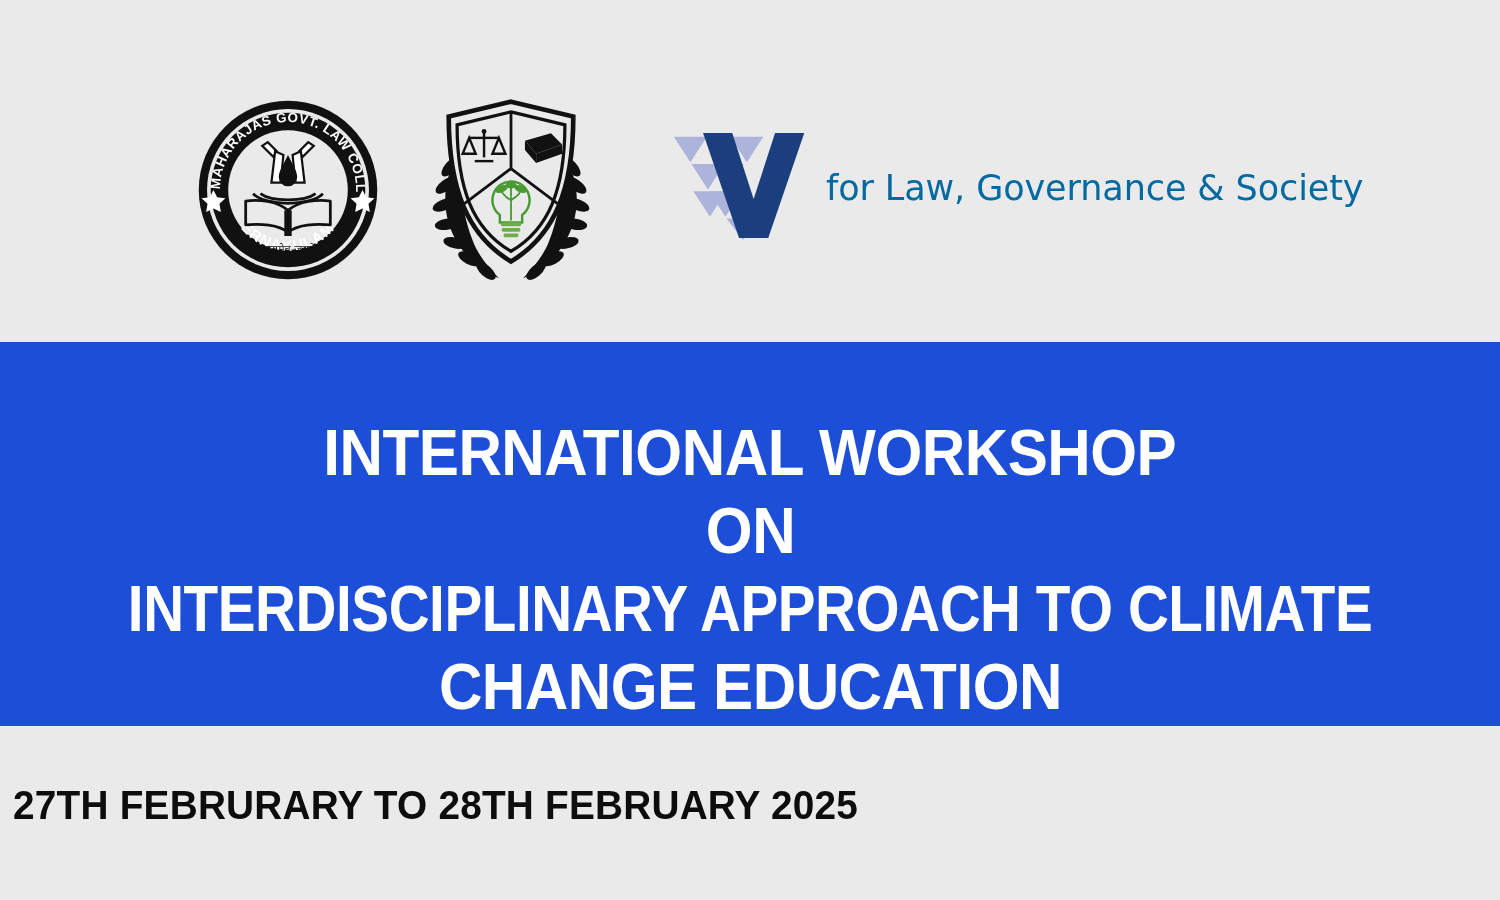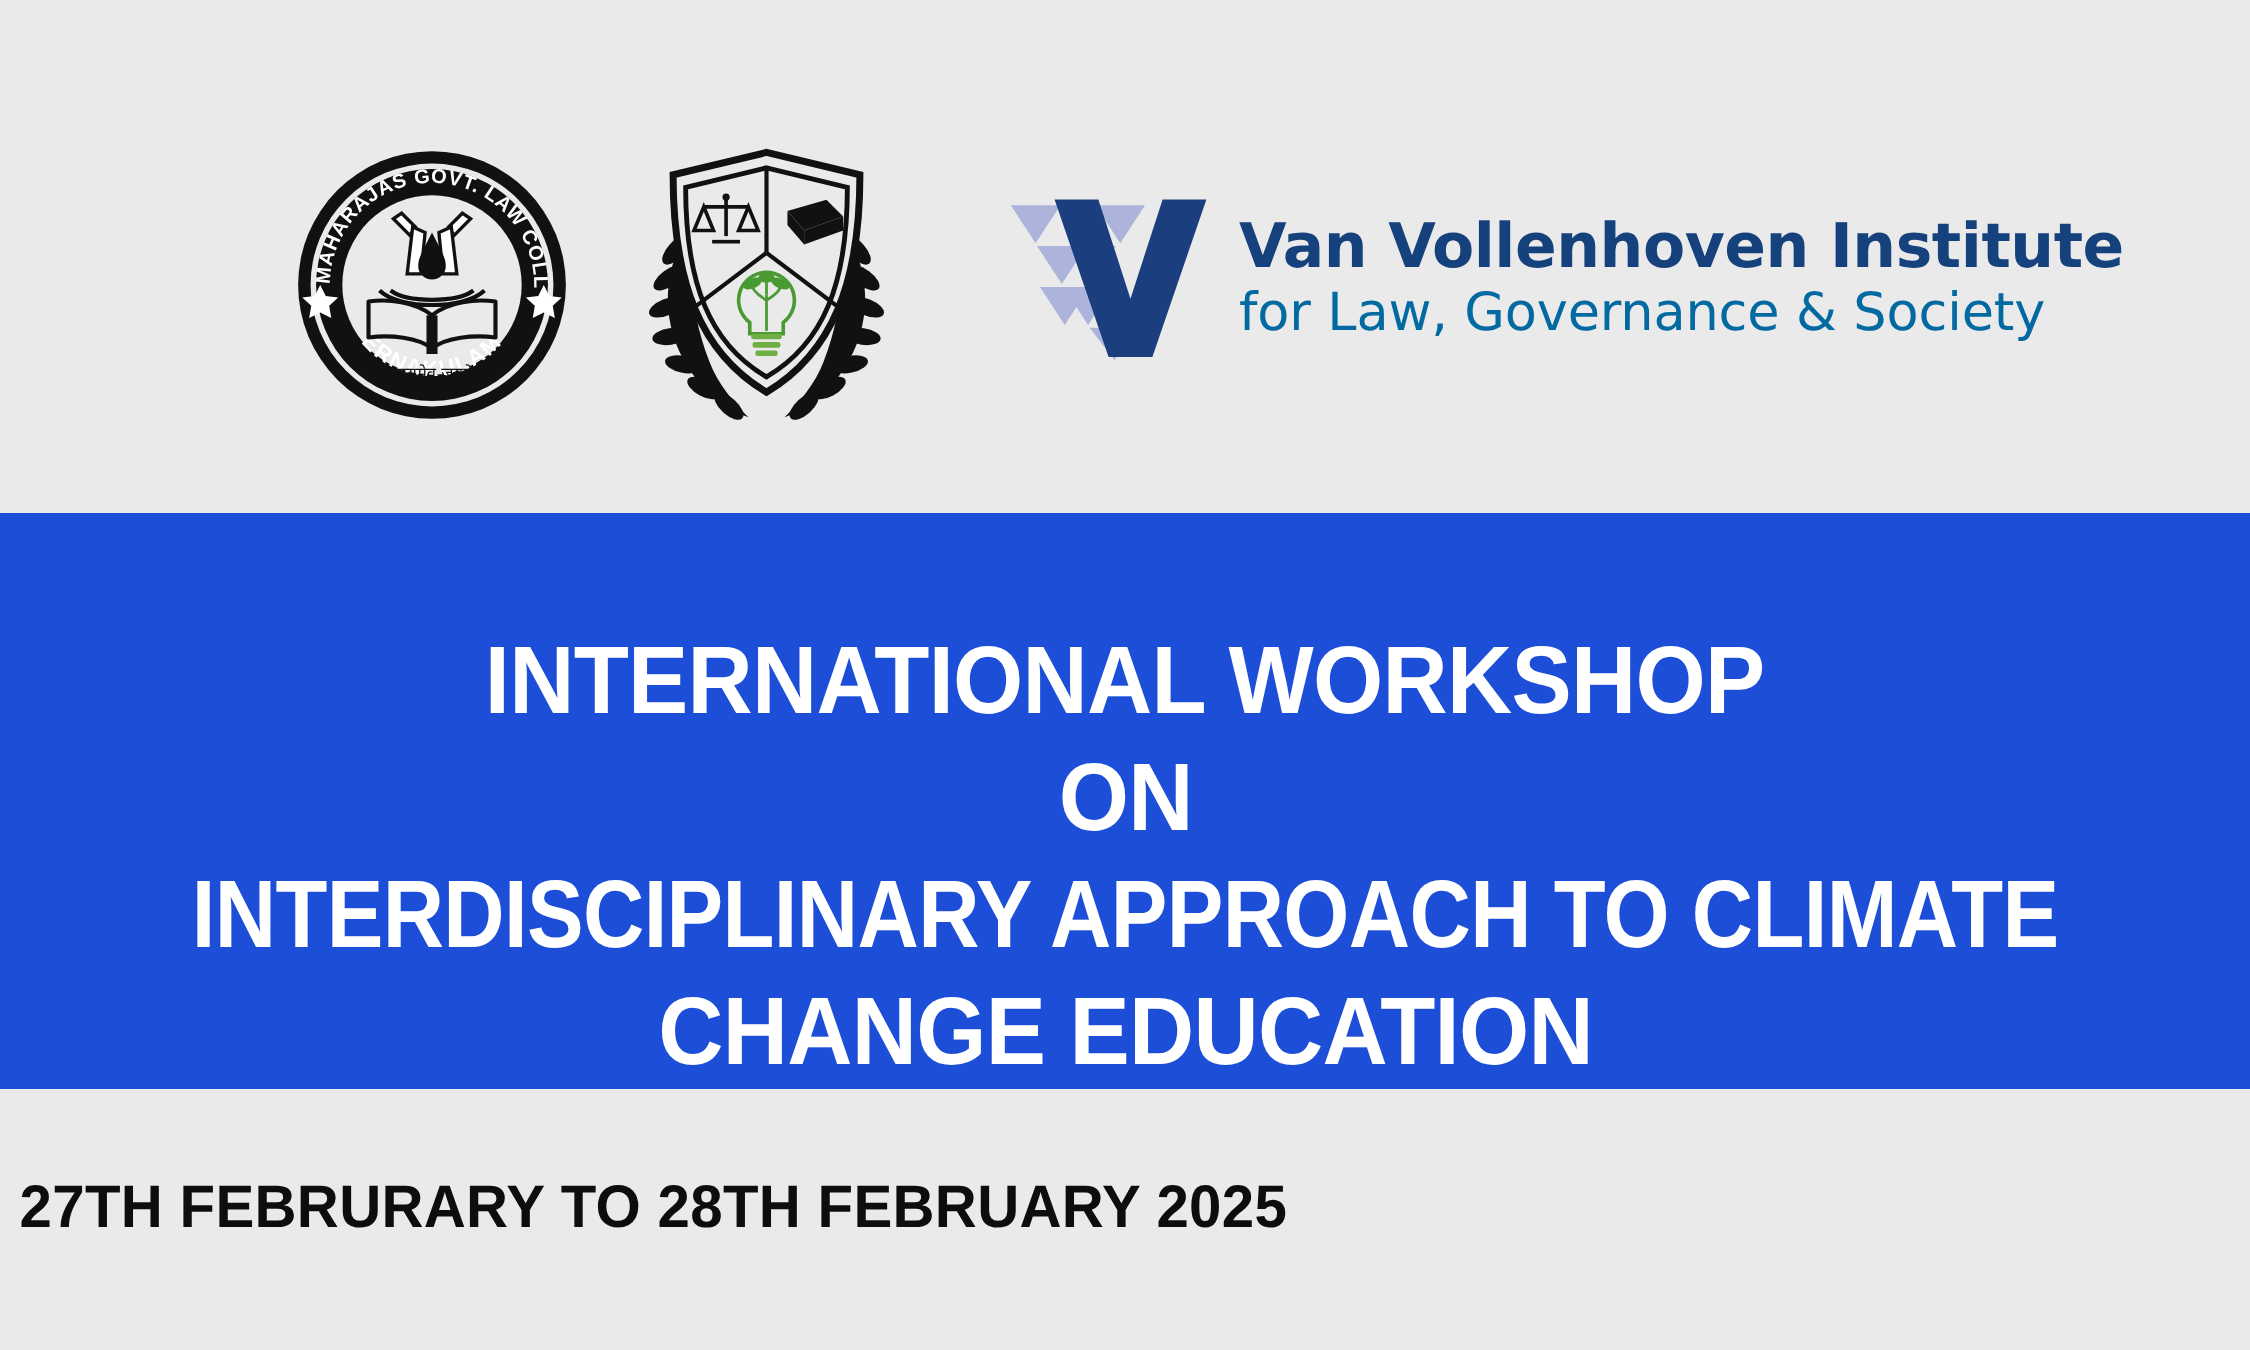--- a/index.html
+++ b/index.html
@@ -265,21 +265,20 @@
           <polygon points="24,36 58,36 41,62"></polygon>
           <polygon points="42,64 76,64 59,90"></polygon>
           <polygon points="60,92 94,92 77,114"></polygon>
           <polygon points="44,36 78,36 61,62"></polygon>
           <polygon points="26,64 60,64 43,90"></polygon>
           <polygon points="64,8 98,8 81,34"></polygon>
         </g>
         <polygon points="36,4 66,4 88,72 110,4 140,4 103,112 73,112" fill="#1b3f7e"></polygon>
       </svg>
       <div class="vvi-words">
-        <div class="vvi-title">Van Vollenhoven Institute</div>
         <div class="vvi-sub">for Law, Governance &amp; Society</div>
       </div>
     </div>
   </div>
 
   <div class="title-band">
     <div class="title-line">INTERNATIONAL WORKSHOP</div>
     <div class="title-line">ON</div>
     <div class="title-line wide">INTERDISCIPLINARY APPROACH TO CLIMATE</div>
     <div class="title-line">CHANGE EDUCATION</div>

